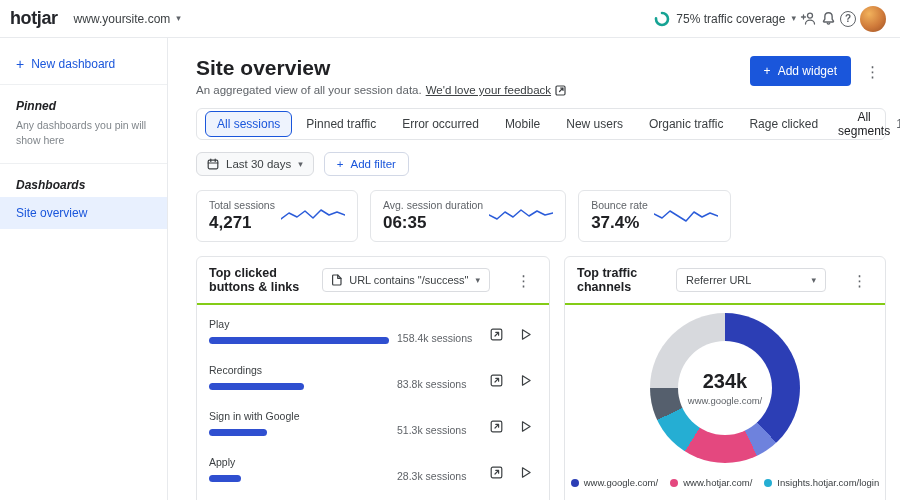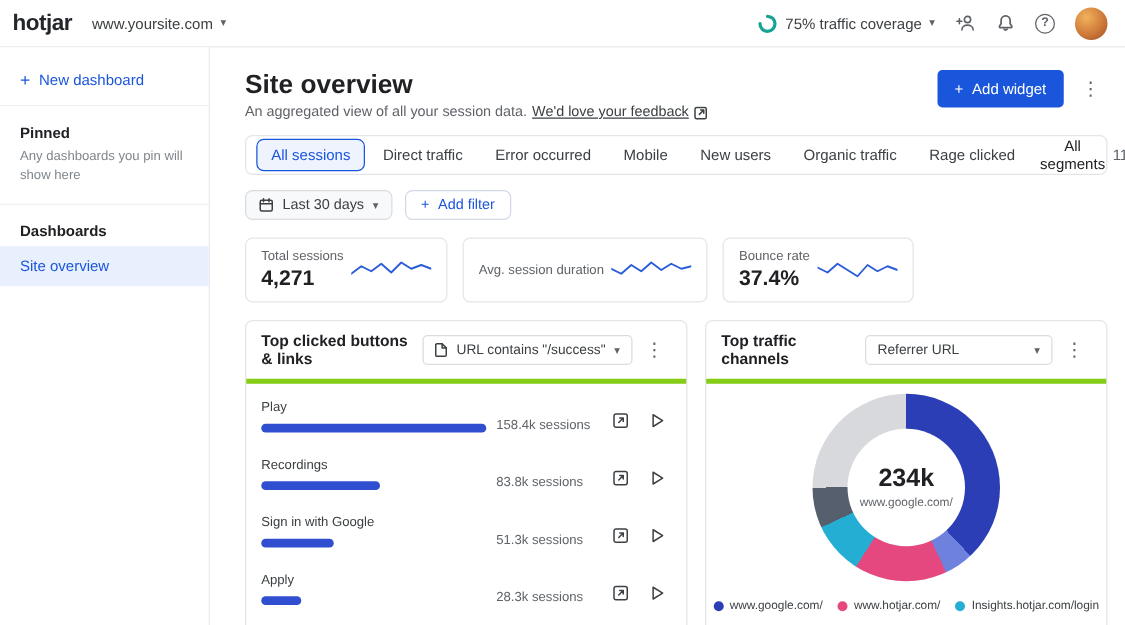--- a/index.html
+++ b/index.html
@@ -10,38 +10,38 @@
   }
   .app { width:900px; height:500px; display:flex; flex-direction:column;border-radius:20px; }
 
   
   .topbar { height:38px; flex:0 0 38px; display:flex; align-items:center;
     padding:0 14px 0 10px; border-bottom:1px solid #e8eaed; gap:10px; background:#fff; }
   .logo { font-size:18px; font-weight:700; letter-spacing:-0.4px; color:#24262b; }
   .site-selector { display:flex; align-items:center; gap:6px; font-size:12px; color:#3c4043;
     padding:4px 6px; border-radius:4px; cursor:pointer; }
   .caret { font-size:9px; color:#5f6368; line-height:1; }
-  .topbar-right { margin-left:auto; display:flex; align-items:center; gap:16px; }
+  .topbar-right { margin-left:auto; display:flex; align-items:center; gap:4px; }
   .coverage { display:flex; align-items:center; gap:6px; font-size:12px; color:#3c4043; cursor:pointer; }
   .icon-plain { display:flex; align-items:center; justify-content:center; background:none; border:none; cursor:pointer; padding:0; }
   .help-circle { width:16px; height:16px; border:1.4px solid #5f6368; border-radius:50%;
     font-size:10px; color:#5f6368; display:flex; align-items:center; justify-content:center; font-weight:700; }
   .avatar { width:26px; height:26px; border-radius:50%; cursor:pointer; border:none;
     background: radial-gradient(circle at 35% 30%, #f2b25c 0%, #cf7a3a 55%, #9c4f24 100%); }
 
   
   .body-row { flex:1; display:flex; min-height:0; }
 
   
   .sidebar { width:168px; flex:0 0 168px; border-right:1px solid #e8eaed; padding-top:10px; background:#fff; }
   .new-dashboard { display:flex; align-items:center; gap:7px; color:var(--accent);
     font-size:12px; padding:9px 16px; width:100%; background:none; border:none; cursor:pointer; text-align:left; }
   .plus-glyph { font-size:14px; line-height:1; font-weight:400; }
   .side-divider { border-top:1px solid #eef0f2; margin:4px 0; }
-  .section-title { font-size:12px; font-weight:700; color:#202124; padding:10px 16px 5px; }
+  .section-title { font-size:12px; font-weight:700; color:#202124; padding:10px 16px 5px;font-style:italic; }
   .pinned-empty { font-size:10.5px; color:#80868b; padding:0 16px 12px; line-height:1.4; }
   .sidebar-item { display:block; width:100%; text-align:left; font-size:12px; color:#3c4043;
     padding:9px 16px; background:none; border:none; cursor:pointer; }
   .sidebar-item.selected { background:#e8f0fe; color:var(--accent); font-weight:400; }
 
   
   .main { flex:1; padding:18px 14px 0 28px; overflow:hidden; }
   .title-row { display:flex; align-items:flex-start; }
   .page-title { font-size:21px; font-weight:600; color:#202124; line-height:24px; }
   .subtitle { margin-top:4px; font-size:11.5px; color:#5f6368; display:flex; align-items:center; gap:4px; }
@@ -75,22 +75,22 @@
   .metric-card { border:1px solid #e3e5e8; border-radius:6px; padding:8px 12px; height:52px;
     display:flex; align-items:center; justify-content:space-between; gap:6px; }
   .metric-label { font-size:10.5px; color:#5f6368; white-space:nowrap; }
   .metric-value { font-size:17px; font-weight:700; color:#202124; margin-top:2px; }
   .spark { flex:0 0 auto; }
   .spark polyline { stroke:var(--spark); }
 
   
   .widgets-row { margin-top:14px; display:grid; grid-template-columns:1fr 1fr; gap:14px; height:300px; }
   .widget { border:1px solid #e3e5e8; border-radius:6px; background:#fff; display:flex; flex-direction:column; }
-  .widget-header { display:flex; align-items:center; gap:4px; padding:9px 12px;
-    border-bottom:4px solid #84cc16; }
+  .widget-header { display:flex; align-items:center; gap:20px; padding:9px 12px;
+    border-bottom:2px solid #84cc16; }
   .widget-title { font-size:12.5px; font-weight:700; color:#202124; flex:1; }
   .widget-dropdown { display:flex; align-items:center; gap:7px; border:1px solid #dadce0;
     border-radius:4px; padding:5px 9px; font-size:11px; color:#3c4043; background:#fff;
     cursor:pointer; min-width:150px; font-family:inherit; }
   .widget-dropdown .dd-label { flex:1; text-align:left; white-space:nowrap; }
 
   
   .clicked-rows { padding:4px 12px 0; }
   .bar-row { display:flex; align-items:flex-end; gap:8px; padding:9px 0 11px; }
   .bar-left { flex:1; }
@@ -187,21 +187,21 @@
         <button class="add-widget">
           <span>+</span>
           <span>Add widget</span>
         </button>
         <button class="kebab title-kebab">⋮</button>
       </div>
 
       <div class="tabs-box">
         <div style="display:flex;align-items:center;gap:2px;">
             <button class="tab selected">All sessions</button>
-            <button class="tab">Direct traffic</button>
+            <button class="tab">Pinned traffic</button>
             <button class="tab">Error occurred</button>
             <button class="tab">Mobile</button>
             <button class="tab">New users</button>
             <button class="tab">Organic traffic</button>
             <button class="tab">Rage clicked</button>
           </div>
         <button class="segments-chip">
           <span>All segments</span>
           <span class="segments-count">11</span>
 
@@ -229,20 +229,21 @@
       <div class="metric-label">Total sessions</div>
       <div class="metric-value">4,271</div>
     </div>
     <svg class="spark" width="64" height="26" viewBox="0 0 64 26">
       <polyline fill="none" stroke-width="1.5" stroke-linecap="round" stroke-linejoin="round" points="0.0,16 8.0,10 16.0,14 24.0,8 32.0,15 40.0,7 48.0,12 56.0,9 64.0,12"></polyline>
     </svg>
   </div>
           <div class="metric-card">
     <div>
       <div class="metric-label">Avg. session duration</div>
+      <div class="metric-value">06:35</div>
     </div>
     <svg class="spark" width="64" height="26" viewBox="0 0 64 26">
       <polyline fill="none" stroke-width="1.5" stroke-linecap="round" stroke-linejoin="round" points="0.0,12 8.0,16 16.0,9 24.0,14 32.0,7 40.0,13 48.0,8 56.0,12 64.0,10"></polyline>
     </svg>
   </div>
           <div class="metric-card">
     <div>
       <div class="metric-label">Bounce rate</div>
       <div class="metric-value">37.4%</div>
     </div>

